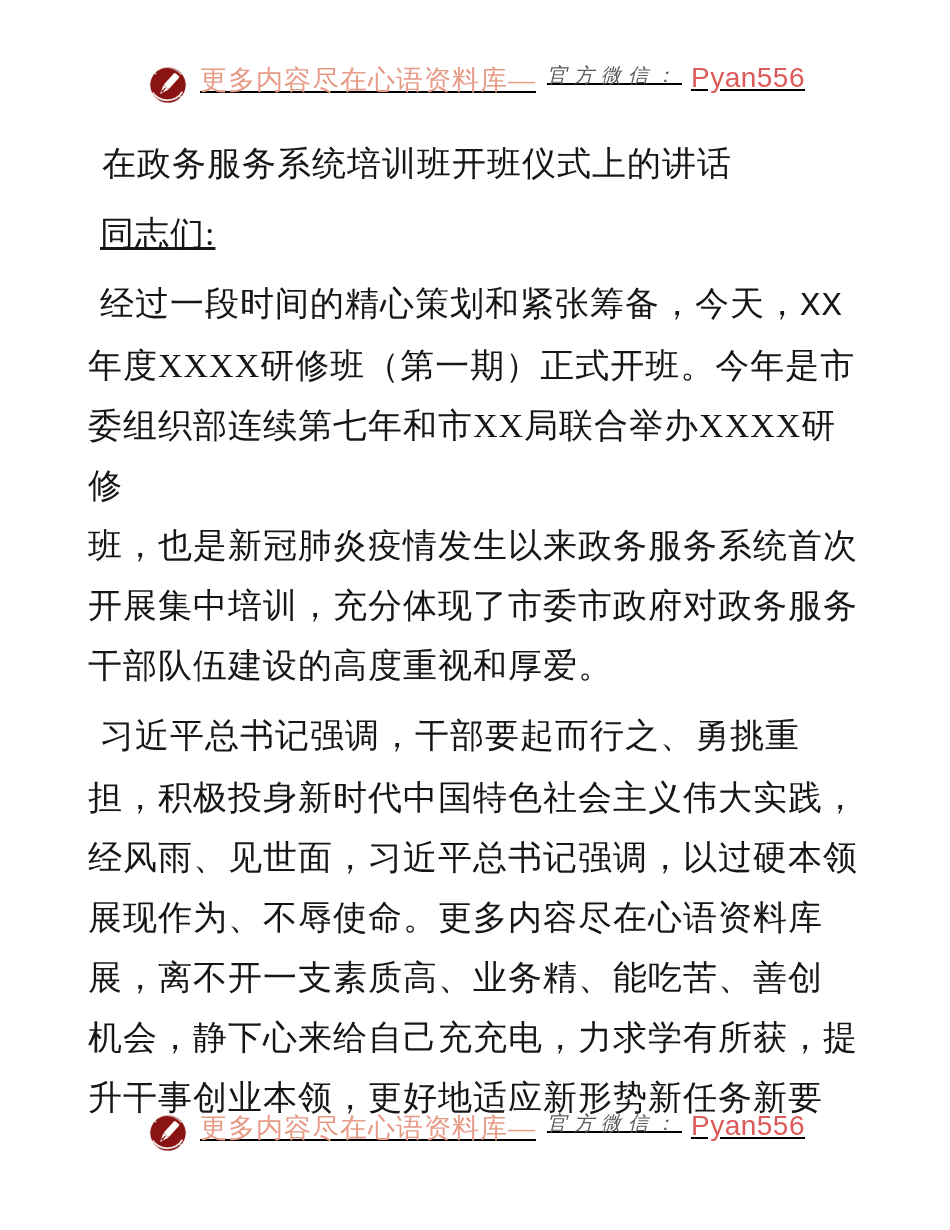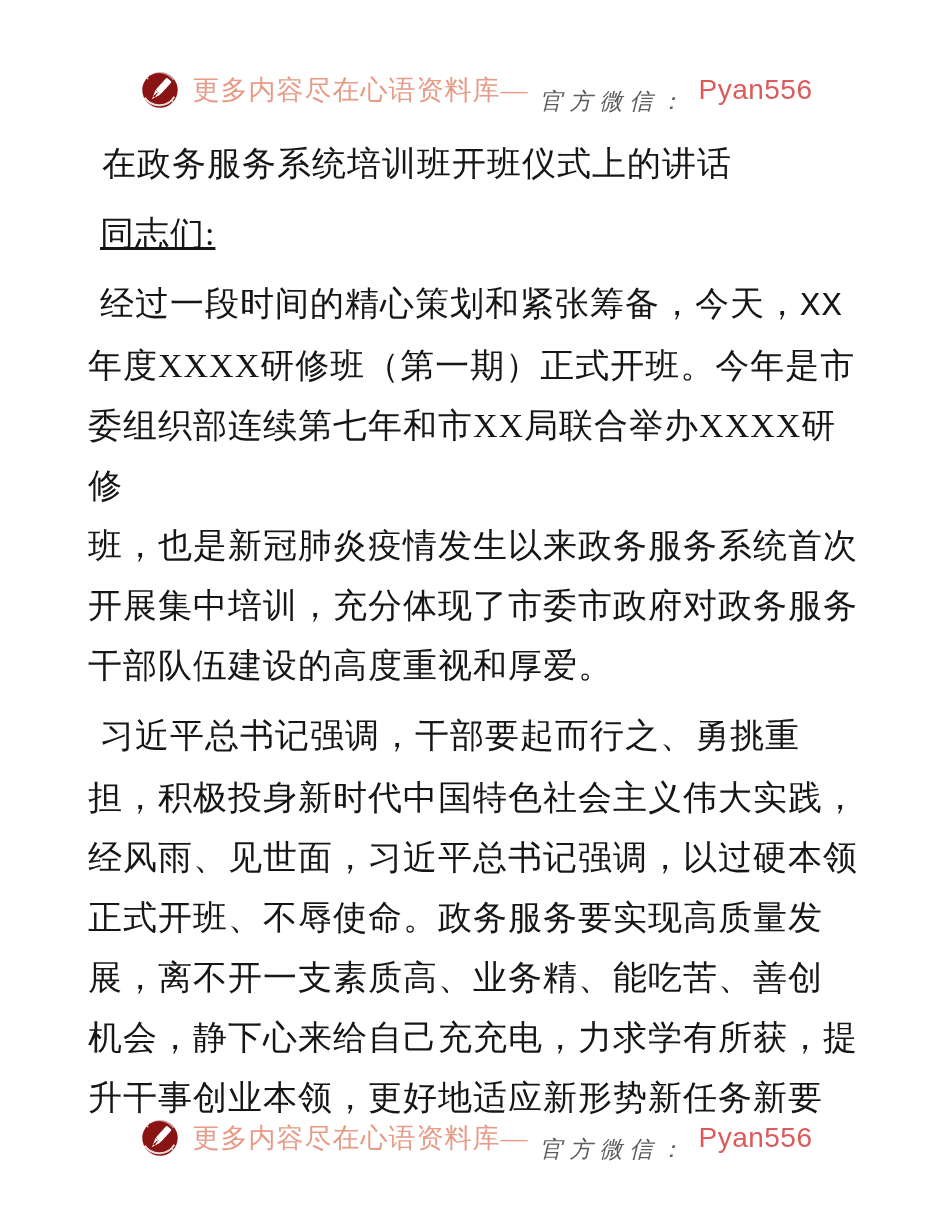--- a/index.html
+++ b/index.html
@@ -13,38 +13,38 @@
   html,body{margin:0;padding:0;}
   body{
     width:950px;height:1230px;
     background:var(--bg);
     font-family:"Liberation Serif","DejaVu Serif",serif;
     overflow:hidden;
   }
   .page{position:relative;width:950px;height:1230px;background:var(--bg);}
   .watermark{
     position:absolute;left:0;width:100%;
-    display:flex;align-items:center;justify-content:center;gap:9px;
+    display:flex;justify-content:center;gap:9px;
     white-space:nowrap;
+    text-decoration:underline;
   }
   .watermark.header{top:62px;}
   .watermark.footer{top:1110px;}
   .logo{width:46px;height:46px;flex:0 0 auto;}
   .brand{
     color:var(--salmon);
     font-size:27px;font-weight:500;
     letter-spacing:1px;
   }
   .wechat-label{
     color:var(--ink);
-    font-size:23px;
+    font-size:20px;
     font-style:italic;
     letter-spacing:7px;
     margin-left:2px;
-    margin-top:24px;
   }
   .wechat-id{
     color:var(--red);
     font-family:"Liberation Sans","DejaVu Sans",sans-serif;
     font-size:28px;
     letter-spacing:0.5px;
   }
   .content{
     position:absolute;left:88px;top:134px;width:778px;
     color:var(--text);
@@ -99,21 +99,21 @@
       <span class="line">委组织部连续第七年和市XX局联合举办XXXX研修</span>
       <span class="line">班，也是新冠肺炎疫情发生以来政务服务系统首次</span>
       <span class="line">开展集中培训，充分体现了市委市政府对政务服务</span>
       <span class="line">干部队伍建设的高度重视和厚爱。</span>
     </p>
 
     <p class="para">
       <span class="line first">习近平总书记强调，干部要起而行之、勇挑重</span>
       <span class="line">担，积极投身新时代中国特色社会主义伟大实践，</span>
       <span class="line">经风雨、见世面，习近平总书记强调，以过硬本领</span>
-      <span class="line">正式开班、不辱使命。政务服务要实现高质量发</span>
+      <span class="line">展现作为、不辱使命。更多内容尽在心语资料库</span>
       <span class="line">展，离不开一支素质高、业务精、能吃苦、善创</span>
       <span class="line">机会，静下心来给自己充充电，力求学有所获，提</span>
       <span class="line">升干事创业本领，更好地适应新形势新任务新要</span>
     </p>
   </div>
 
   <div class="watermark footer">
     <svg class="logo" viewBox="0 0 48 48" aria-hidden="true">
       <circle cx="24" cy="24" r="18.5" fill="#8a1414"></circle>
       <path d="M8 32 A18.5 18.5 0 0 0 39 31" stroke="#ffffff" stroke-width="2" fill="none" opacity="0.85"></path>

